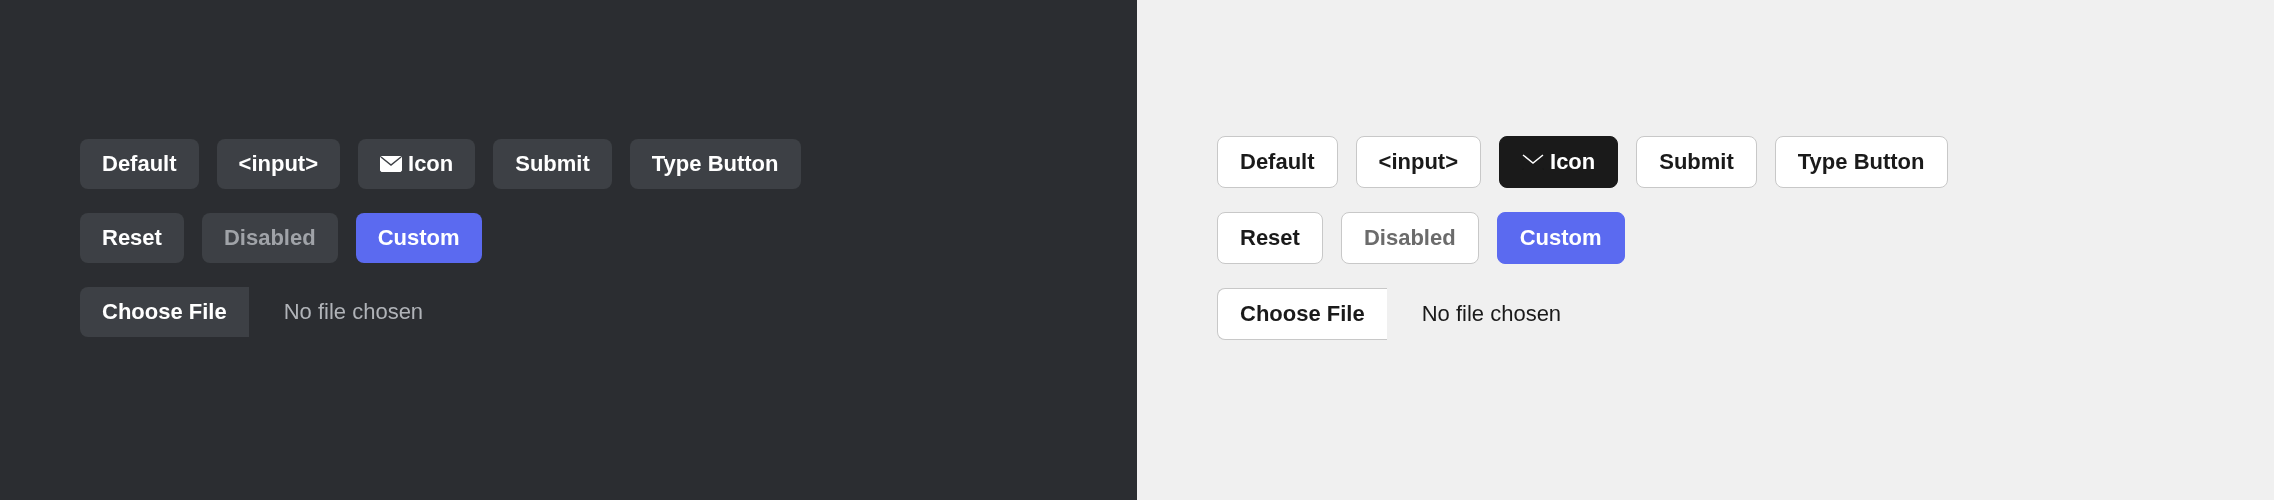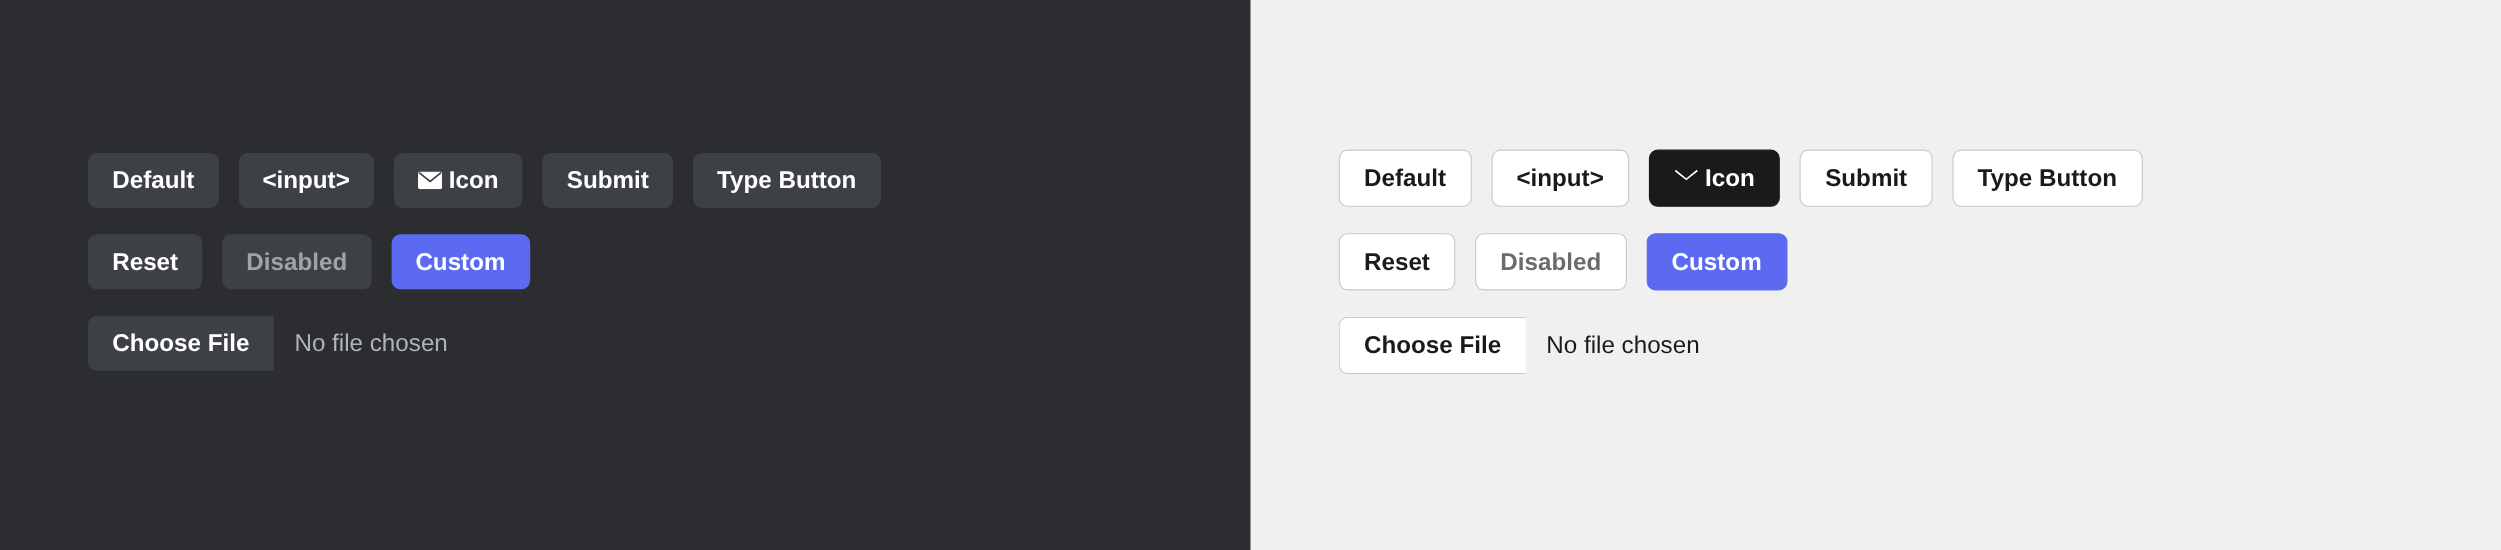--- a/index.html
+++ b/index.html
@@ -101,21 +101,21 @@
     .btn-light.icon {
       background-color: #1a1a1a;
       color: #ffffff;
       border-color: #1a1a1a;
     }
 
     
     .file-input-area {
       display: flex;
       align-items: center;
-      gap: 1px;
+      gap: 17px;
     }
 
     .choose-file-btn-dark {
       display: inline-flex;
       align-items: center;
       justify-content: center;
       padding: 12px 22px;
       border-radius: 8px 0 0 8px;
       border: none;
       cursor: pointer;

